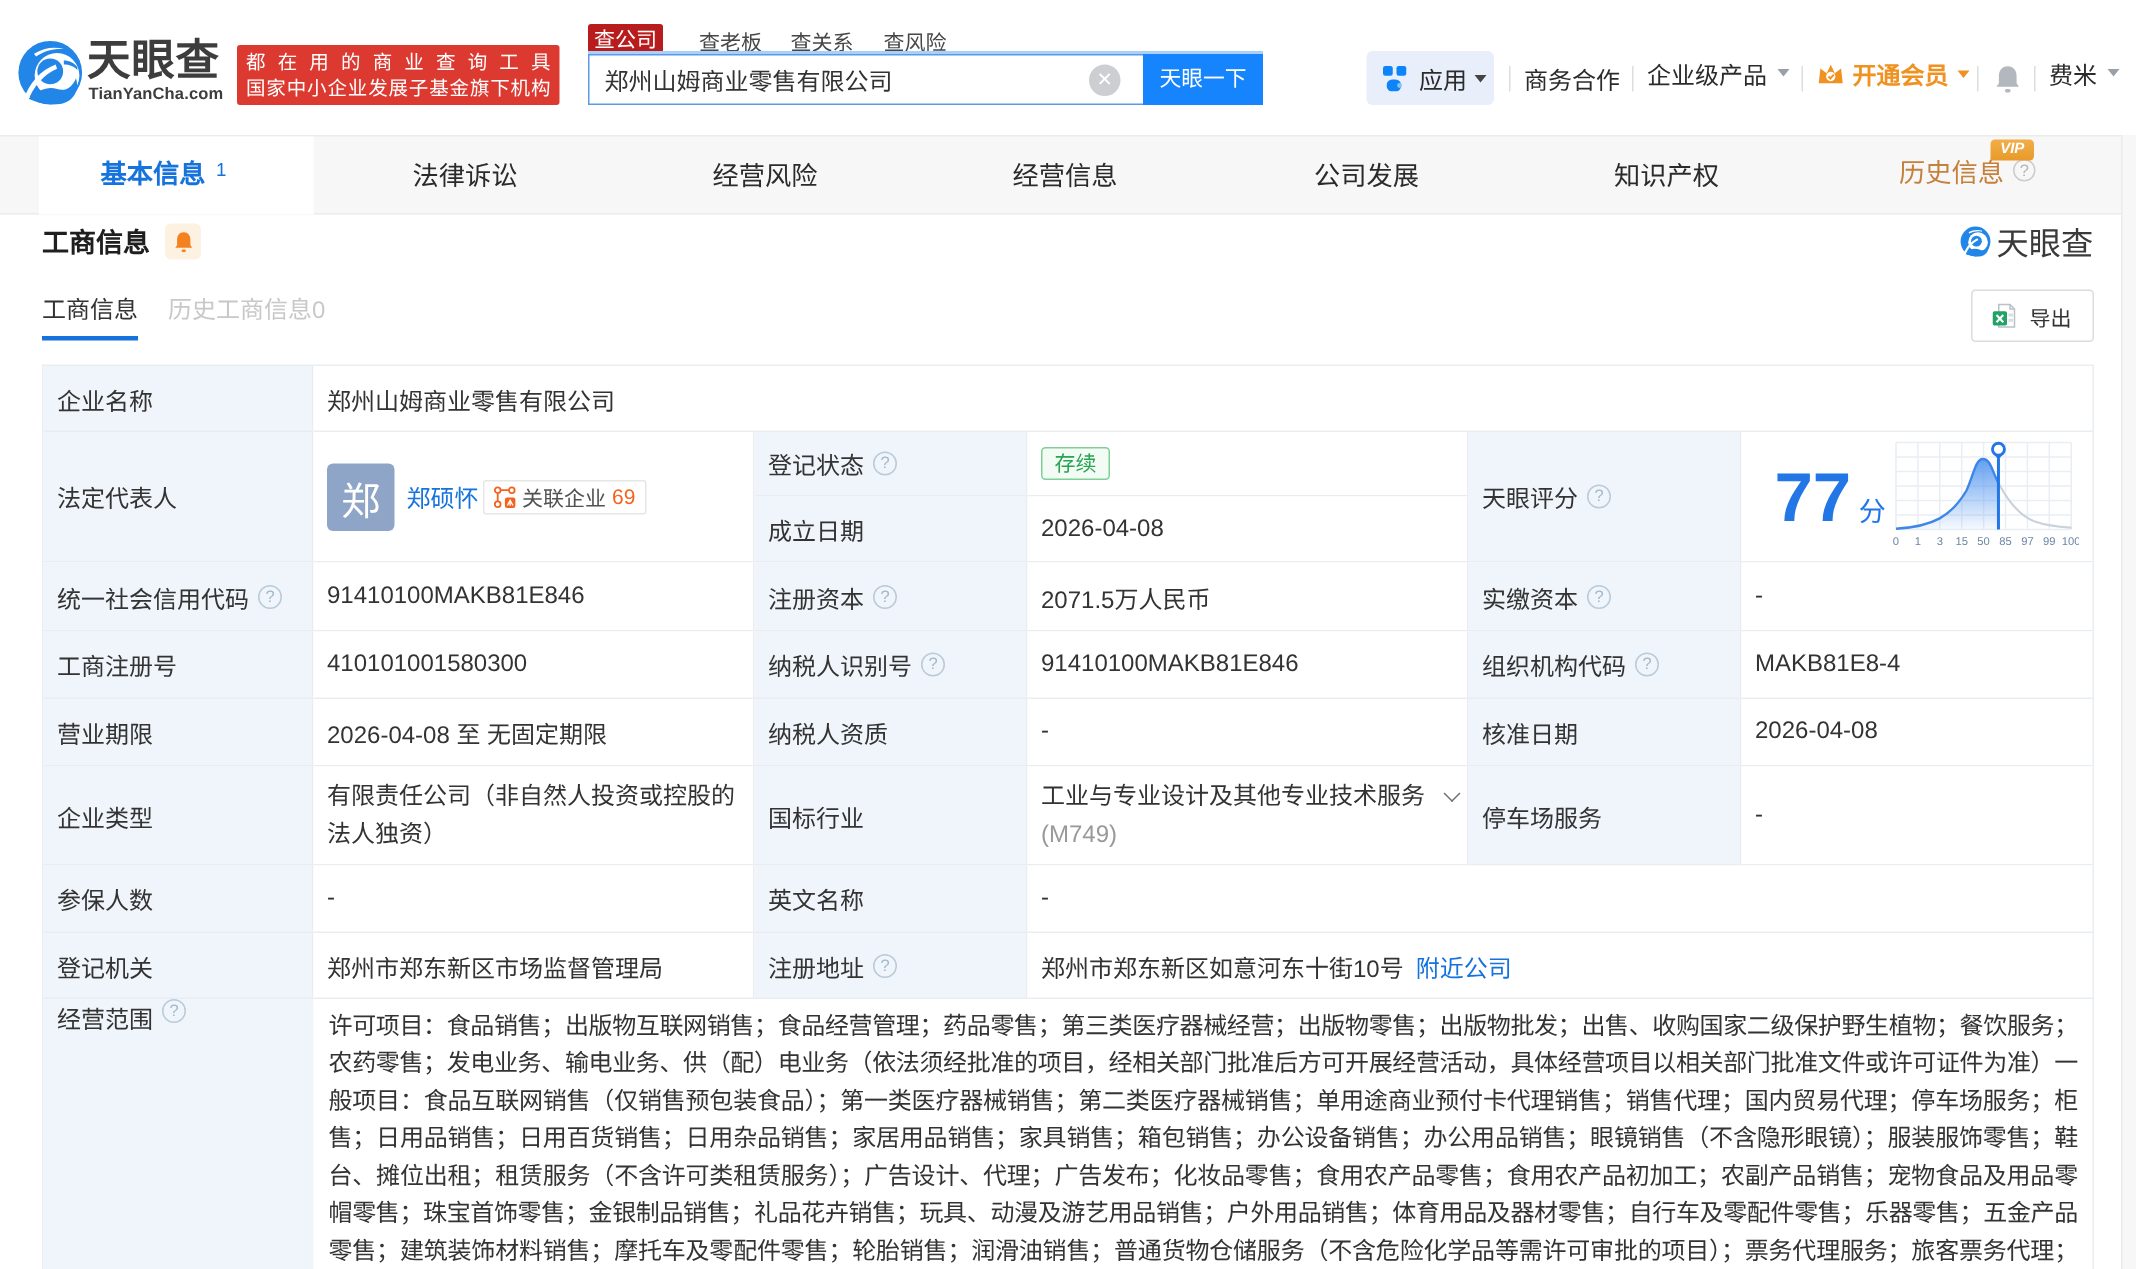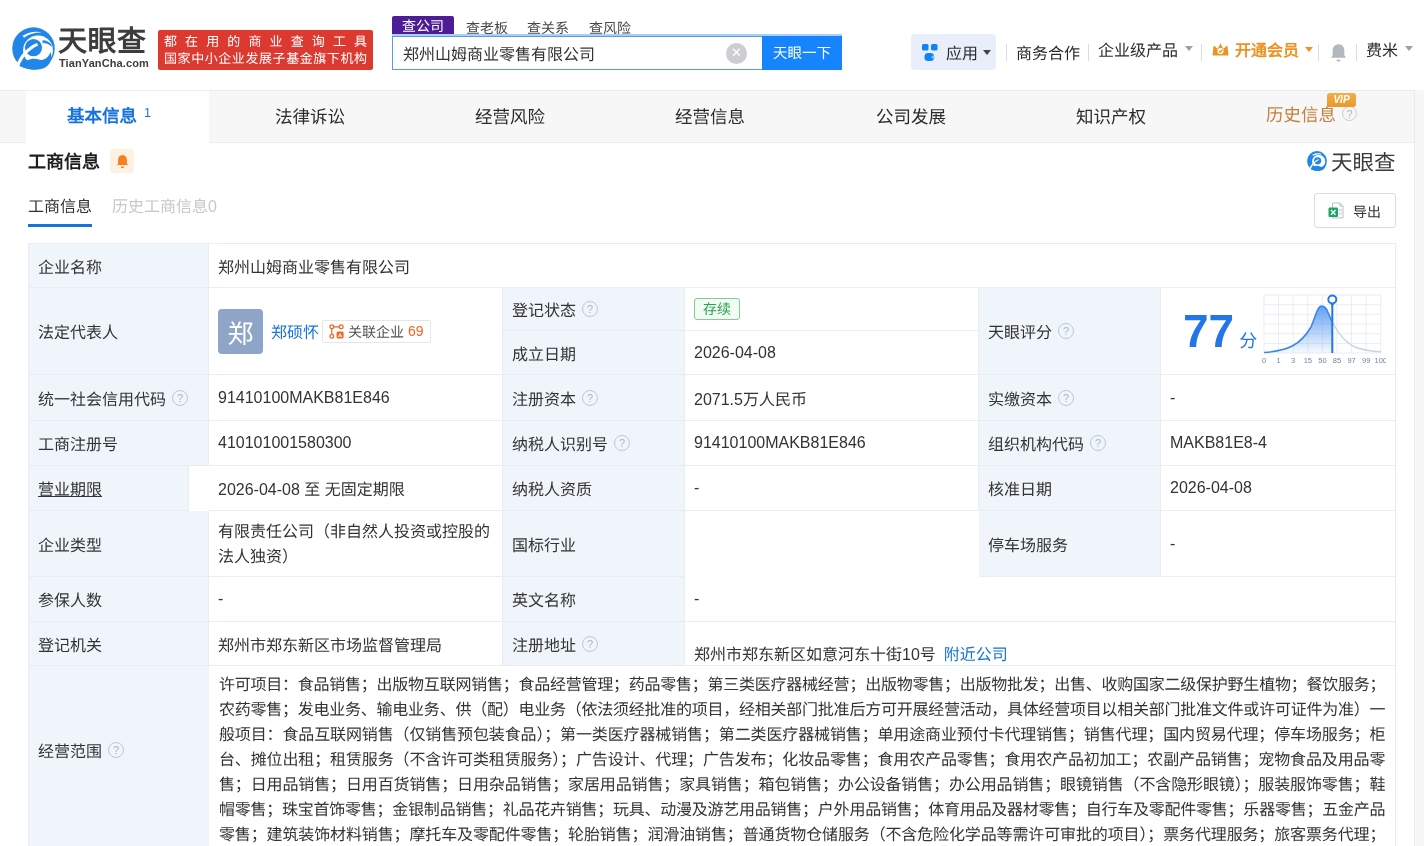--- a/index.html
+++ b/index.html
@@ -32,21 +32,21 @@
   <path d="M46,22 C44,19 40,17 36,17 L36,20 C40,20 43,21 46,24 Z" fill="#2186e8"></path>
 </svg>
 <div class="abs" style="left:58px;top:25px;width:100px;height:32px;font-size:29px;font-weight:700;color:#3d3d3d;letter-spacing:0.5px;line-height:32px;">天眼查</div>
 <div class="abs" style="left:59px;top:57px;font-size:11px;font-weight:700;color:#3d3d3d;letter-spacing:0.1px;">TianYanCha.com</div>
 
 <div class="abs" style="left:158px;top:30px;width:215px;height:40px;background:#dc3a31;border-radius:2px;color:#fff;font-size:13px;padding:3px 6px 0 6px;">
   <div style="text-align:justify;text-align-last:justify;line-height:17px;">都在用的商业查询工具</div>
   <div style="text-align:justify;text-align-last:justify;line-height:17px;">国家中小企业发展子基金旗下机构</div>
 </div>
 
-<div class="abs" style="left:392px;top:16px;width:62px;height:20px;background:#4c1d95;border-radius:2px 2px 0 0;color:#fff;font-size:14px;text-align:center;line-height:20px;">查公司</div>
+<div class="abs" style="left:392px;top:16px;width:50px;height:20px;background:#b91c1c;border-radius:2px 2px 0 0;color:#fff;font-size:14px;text-align:center;line-height:20px;">查公司</div>
 <div class="abs" style="left:466px;top:17px;font-size:14px;color:#474747;">查老板</div>
 <div class="abs" style="left:527px;top:17px;font-size:14px;color:#474747;">查关系</div>
 <div class="abs" style="left:589px;top:17px;font-size:14px;color:#474747;">查风险</div>
 <div class="abs" style="left:392px;top:34px;width:450px;height:2px;background:#a8d0f8;"></div>
 
 <div class="abs" style="left:392px;top:36px;width:370px;height:34px;background:#fff;border:1.5px solid #5b9ae4;border-right:none;display:flex;align-items:center;">
   <span style="font-size:16px;color:#333;margin-left:10px;">郑州山姆商业零售有限公司</span>
 </div>
 <div class="abs" style="left:726px;top:43px;width:21px;height:21px;border-radius:50%;background:#ccced1;color:#fff;text-align:center;line-height:19px;font-size:13px;">✕</div>
 <div class="abs" style="left:762px;top:36px;width:80px;height:34px;background:#1684fc;color:#fff;font-size:14.5px;text-align:center;line-height:34px;">天眼一下</div>
@@ -218,44 +218,47 @@
 <div class="cell lbl" style="left:503px;top:375px;width:182px;height:46px;">注册资本<span class="q">?</span></div>
 <div class="cell val" style="left:685px;top:375px;width:294px;height:46px;">2071.5万人民币</div>
 <div class="cell lbl" style="left:979px;top:375px;width:182px;height:46px;">实缴资本<span class="q">?</span></div>
 <div class="cell val" style="left:1161px;top:375px;width:235px;height:46px;">-</div>
 <div class="cell lbl" style="left:29px;top:421px;width:180px;height:45px;">工商注册号</div>
 <div class="cell val" style="left:209px;top:421px;width:294px;height:45px;">410101001580300</div>
 <div class="cell lbl" style="left:503px;top:421px;width:182px;height:45px;">纳税人识别号<span class="q">?</span></div>
 <div class="cell val" style="left:685px;top:421px;width:294px;height:45px;">91410100MAKB81E846</div>
 <div class="cell lbl" style="left:979px;top:421px;width:182px;height:45px;">组织机构代码<span class="q">?</span></div>
 <div class="cell val" style="left:1161px;top:421px;width:235px;height:45px;">MAKB81E8-4</div>
-<div class="cell lbl" style="left:29px;top:466px;width:160px;height:45px;text-decoration:underline;">营业期限</div>
+<div class="cell lbl" style="left:29px;top:466px;width:180px;height:45px;">营业期限</div>
 <div class="cell val" style="left:209px;top:466px;width:294px;height:45px;">2026-04-08 至 无固定期限</div>
 <div class="cell lbl" style="left:503px;top:466px;width:182px;height:45px;">纳税人资质</div>
 <div class="cell val" style="left:685px;top:466px;width:294px;height:45px;">-</div>
 <div class="cell lbl" style="left:979px;top:466px;width:182px;height:45px;">核准日期</div>
 <div class="cell val" style="left:1161px;top:466px;width:235px;height:45px;">2026-04-08</div>
 <div class="cell lbl" style="left:29px;top:511px;width:180px;height:66px;">企业类型</div>
 <div class="cell val" style="left:209px;top:511px;width:294px;height:66px;">
       <span style="line-height:25px;display:block;">有限责任公司（非自然人投资或控股的法人独资）</span>
     </div>
 <div class="cell lbl" style="left:503px;top:511px;width:182px;height:66px;">国标行业</div>
+<div class="cell val" style="left:685px;top:511px;width:294px;height:66px;">
+      <div style="line-height:25px;white-space:nowrap;">工业与专业设计及其他专业技术服务<span style="display:inline-block;width:8px;height:8px;border-right:1.6px solid #6f6f6f;border-bottom:1.6px solid #6f6f6f;transform:rotate(45deg);margin-left:14px;margin-bottom:3px;"></span><br><span style="color:#999;">(M749)</span></div>
+    </div>
 <div class="cell lbl" style="left:979px;top:511px;width:182px;height:66px;">停车场服务</div>
 <div class="cell val" style="left:1161px;top:511px;width:235px;height:66px;">-</div>
 <div class="cell lbl" style="left:29px;top:577px;width:180px;height:45px;">参保人数</div>
 <div class="cell val" style="left:209px;top:577px;width:294px;height:45px;">-</div>
 <div class="cell lbl" style="left:503px;top:577px;width:182px;height:45px;">英文名称</div>
 <div class="cell val" style="left:685px;top:577px;width:711px;height:45px;">-</div>
 <div class="cell lbl" style="left:29px;top:622px;width:180px;height:44px;">登记机关</div>
 <div class="cell val" style="left:209px;top:622px;width:294px;height:44px;">郑州市郑东新区市场监督管理局</div>
 <div class="cell lbl" style="left:503px;top:622px;width:182px;height:44px;">注册地址<span class="q">?</span></div>
-<div class="cell val" style="left:685px;top:622px;width:711px;height:44px;align-items:flex-end;">郑州市郑东新区如意河东十街10号<a style="color:#1673dd;text-decoration:none;margin-left:8px;">附近公司</a></div>
-<div class="cell lbl" style="left:29px;top:666px;width:200px;height:181px;align-items:center;padding-bottom:12px;">经营范围<span class="q">?</span></div>
+<div class="cell val" style="left:685px;top:622px;width:711px;height:44px;">郑州市郑东新区如意河东十街10号<a style="color:#1673dd;text-decoration:none;margin-left:8px;">附近公司</a></div>
+<div class="cell lbl" style="left:29px;top:666px;width:200px;height:181px;align-items:flex-start;padding-bottom:12px;">经营范围<span class="q">?</span></div>
 <div class="cell val" style="left:209px;top:666px;width:1187px;height:181px;display:block;padding:6px 10px 0 10px;line-height:25px;font-size:16px;letter-spacing:-0.45px;">
       <div style="text-align:justify;text-align-last:justify;">许可项目：食品销售；出版物互联网销售；食品经营管理；药品零售；第三类医疗器械经营；出版物零售；出版物批发；出售、收购国家二级保护野生植物；餐饮服务；</div>
       <div style="text-align:justify;text-align-last:justify;">农药零售；发电业务、输电业务、供（配）电业务（依法须经批准的项目，经相关部门批准后方可开展经营活动，具体经营项目以相关部门批准文件或许可证件为准）一</div>
       <div style="text-align:justify;text-align-last:justify;">般项目：食品互联网销售（仅销售预包装食品）；第一类医疗器械销售；第二类医疗器械销售；单用途商业预付卡代理销售；销售代理；国内贸易代理；停车场服务；柜</div>
+      <div style="text-align:justify;text-align-last:justify;">售；日用品销售；日用百货销售；日用杂品销售；家居用品销售；家具销售；箱包销售；办公设备销售；办公用品销售；眼镜销售（不含隐形眼镜）；服装服饰零售；鞋</div>
       <div style="text-align:justify;text-align-last:justify;">台、摊位出租；租赁服务（不含许可类租赁服务）；广告设计、代理；广告发布；化妆品零售；食用农产品零售；食用农产品初加工；农副产品销售；宠物食品及用品零</div>
-      <div style="text-align:justify;text-align-last:justify;">售；日用品销售；日用百货销售；日用杂品销售；家居用品销售；家具销售；箱包销售；办公设备销售；办公用品销售；眼镜销售（不含隐形眼镜）；服装服饰零售；鞋</div>
       <div style="text-align:justify;text-align-last:justify;">帽零售；珠宝首饰零售；金银制品销售；礼品花卉销售；玩具、动漫及游艺用品销售；户外用品销售；体育用品及器材零售；自行车及零配件零售；乐器零售；五金产品</div>
       <div style="text-align:justify;text-align-last:justify;">零售；建筑装饰材料销售；摩托车及零配件零售；轮胎销售；润滑油销售；普通货物仓储服务（不含危险化学品等需许可审批的项目）；票务代理服务；旅客票务代理；</div>
     </div>
 </div>
 
 </body></html>

